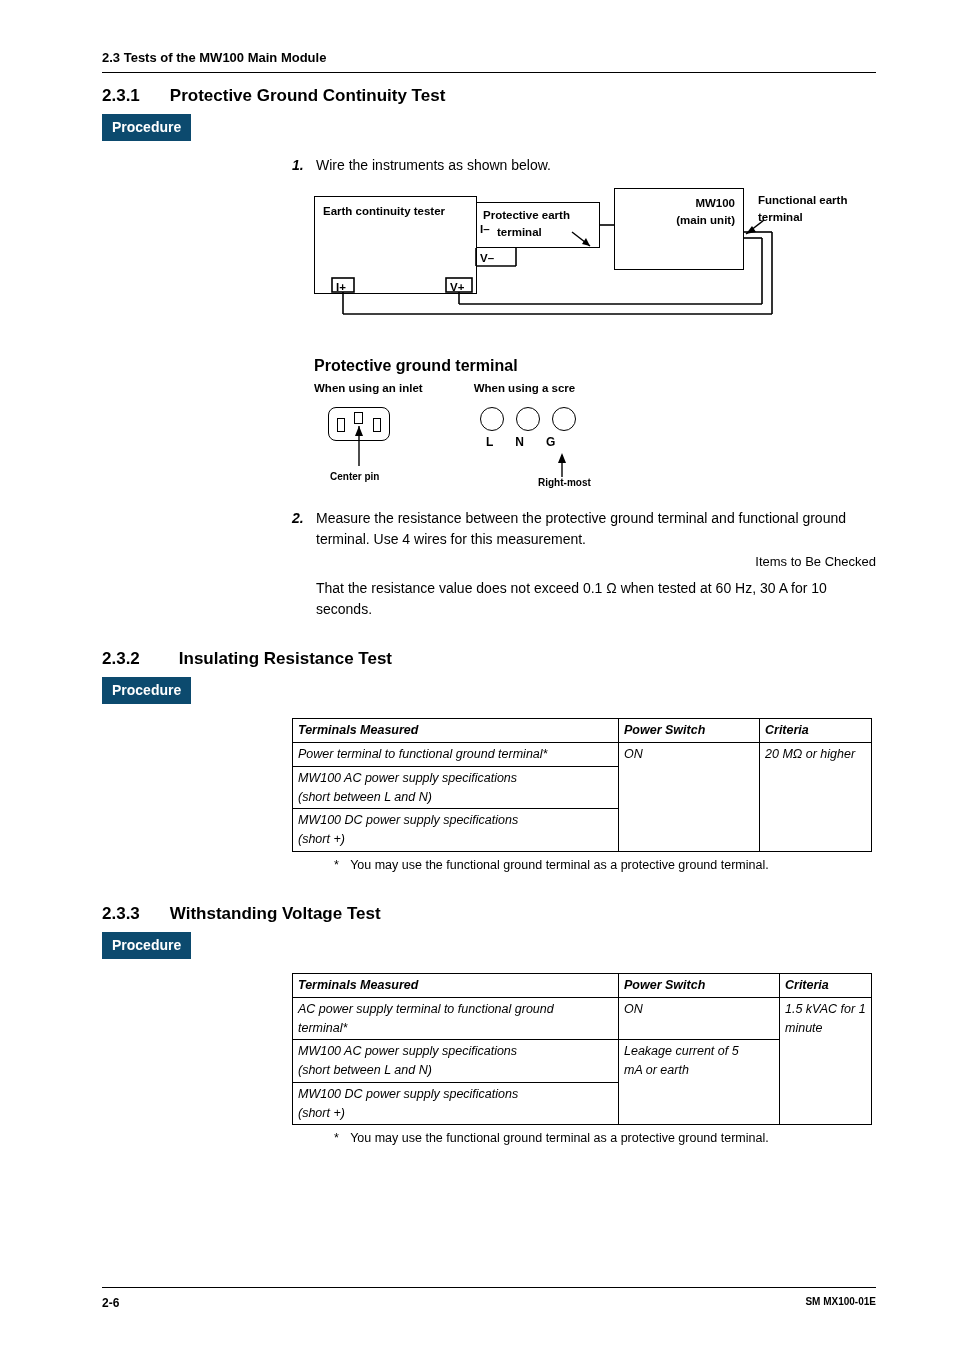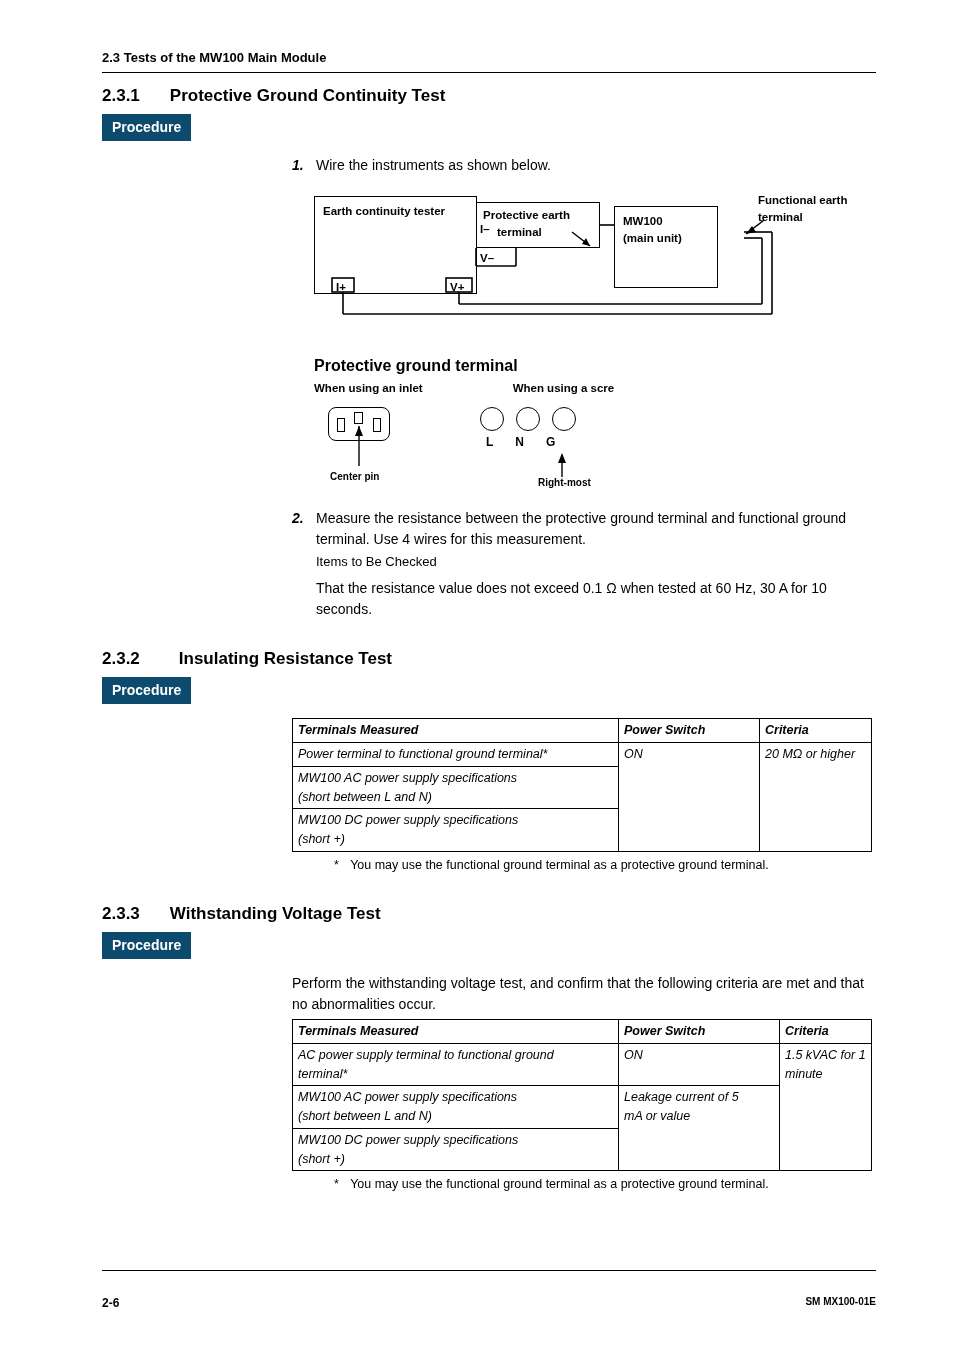--- a/index.html
+++ b/index.html
@@ -38,21 +38,21 @@
     font-size: 14px;
     margin-bottom: 14px;
   }
   .step {
     display: flex;
     margin-left: 190px;
     margin-bottom: 12px;
   }
   .step .num { font-weight: bold; min-width: 24px; font-style: italic; }
   .step .txt { font-size: 14px; }
-  .step .sub { font-size: 13px; margin-top: 2px; }
+  .step .sub { font-size: 13px; margin-top: 2px; text-align: right; }
 
   .diagram {
     margin-left: 212px;
     position: relative;
     width: 475px;
     height: 150px;
     margin-bottom: 16px;
   }
   .box {
     position: absolute;
@@ -63,21 +63,21 @@
     box-sizing: border-box;
     background: #fff;
   }
   .label-abs { position: absolute; font-size: 11.5px; font-weight: bold; }
 
   .pg-row {
     margin-left: 212px;
     margin-top: 8px;
   }
   .pg-title { font-size: 16px; font-weight: bold; }
-  .pg-sub-row { display: flex; gap: 90px; margin-top: 2px; }
+  .pg-sub-row { display: flex; gap: 51px; margin-top: 2px; }
   .pg-sub { font-size: 11.5px; font-weight: bold; }
   .pg-graphics-row { display: flex; align-items: flex-start; gap: 90px; margin-top: 10px; margin-left: 14px; }
 
   .inlet {
     width: 60px; height: 32px;
     border: 1.6px solid #000; border-radius: 8px;
     position: relative;
   }
   .inlet .pin { position: absolute; width: 6px; height: 12px; border: 1.6px solid #000; background: #fff; }
   .inlet .p1 { left: 8px; top: 10px; }
@@ -116,21 +116,21 @@
     margin-top: 4px;
   }
   .footnote .star { margin-right: 8px; }
 
   .footer {
     position: absolute;
     bottom: 38px;
     left: 102px;
     right: 78px;
     border-top: 1px solid #000;
-    padding-top: 23px;
+    padding-top: 6px;
     font-size: 12px;
     font-weight: bold;
     display: flex;
     justify-content: space-between;
   }
   .footer .right { font-size: 10px; }
   svg.wire { position: absolute; top: 0; left: 0; pointer-events: none; }
 </style>
 </head>
 <body>
@@ -155,21 +155,21 @@
 
     <div class="box" style="left:0; top:8px; width:163px; height:98px;">
       <span>Earth continuity tester</span>
     </div>
 
     <div class="box" style="left:162px; top:14px; width:124px; height:46px; padding:4px 6px;">
       <span>Protective earth</span><br>
       <span style="margin-left:14px;">terminal</span>
     </div>
 
-    <div class="box" style="left:300px; top:0; width:104px; height:82px; text-align:left;margin-top:18px;">
+    <div class="box" style="left:300px; top:0; width:130px; height:82px; text-align:right;">
       <span>MW100</span><br>
       <span>(main unit)</span>
     </div>
 
     <div style="position:absolute; left:444px; top:4px; width:100px; font-size:11.5px; font-weight:bold;">
       <span>Functional earth terminal</span>
     </div>
 
     <span class="label-abs" style="left:166px; top:33px;">I–</span>
     <span class="label-abs" style="left:166px; top:62px;">V–</span>
@@ -291,21 +291,20 @@
     <span class="star">*</span>
     <span>You may use the functional ground terminal as a protective ground terminal.</span>
   </div>
 
   
   <div class="h231" style="margin-top:26px;">
     <span>2.3.3</span>
     <span>Withstanding Voltage Test</span>
   </div>
   <div class="proc-badge">Procedure</div>
-  <div class="intro-232">Perform the withstanding voltage test, and confirm that the following criteria are met and that no abnormalities occur.</div>
 
   <table class="data">
     <tbody>
         <tr>
       <th style="width:315px;">Terminals Measured</th>
       <th style="width:150px;">Power Switch</th>
       <th>Criteria</th>
     </tr>
     <tr>
       <td>
@@ -318,21 +317,21 @@
         <span>minute</span>
       </td>
     </tr>
     <tr>
       <td>
         <span>MW100 AC power supply specifications</span><br>
         <span>(short between L and N)</span>
       </td>
       <td rowspan="2">
         <span>Leakage current of 5</span><br>
-        <span>mA or value</span>
+        <span>mA or earth</span>
       </td>
     </tr>
     <tr>
       <td>
         <span>MW100 DC power supply specifications</span><br>
         <span>(short +)</span>
       </td>
     </tr>
   </tbody>
     </table>

